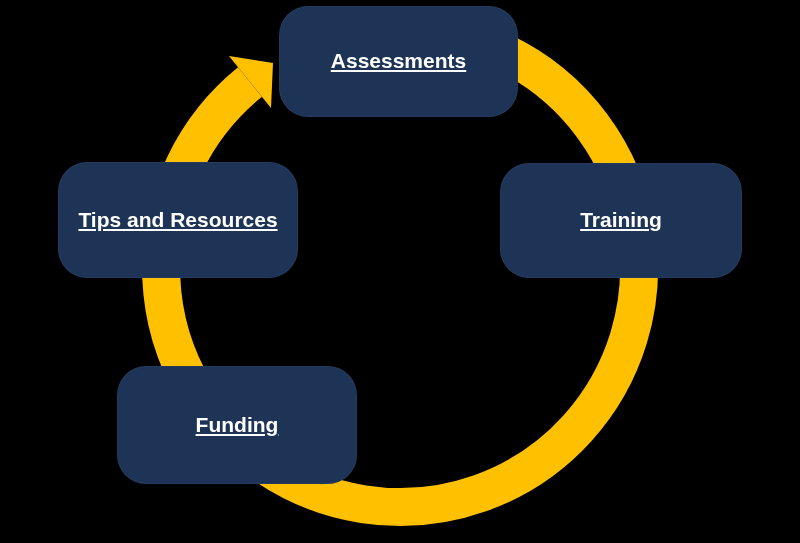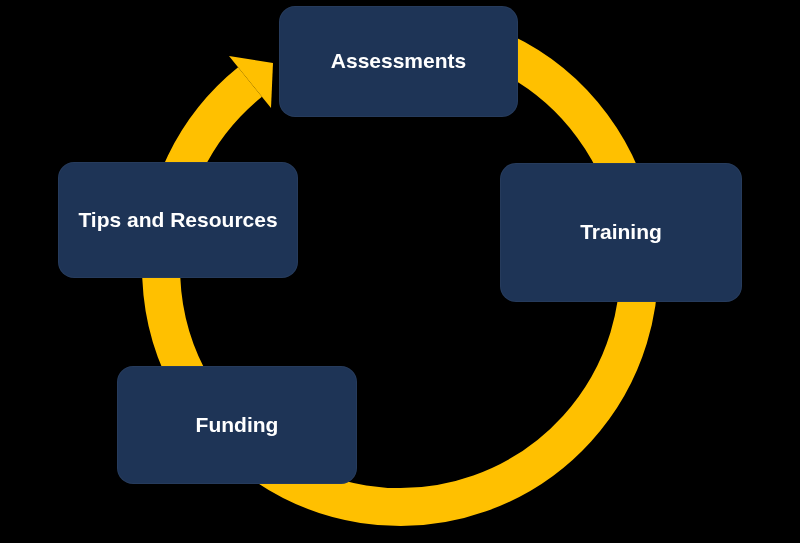--- a/index.html
+++ b/index.html
@@ -30,33 +30,34 @@
     stroke-linecap: butt;
   }
   .arrowhead {
     fill: var(--ring, #ffc000);
     stroke: none;
   }
   .node {
     position: absolute;
     background: var(--node-fill, #1e3456);
     color: var(--node-text, #ffffff);
-    border-radius: 16px;
+    border-radius: 29px;
     display: flex;
     align-items: center;
     justify-content: center;
     text-align: center;
     font-weight: 700;
     font-size: 21px;
     line-height: 1.45;
     box-shadow: inset 0 0 0 1px rgba(255,255,255,0.04);
+    text-decoration: underline;
   }
   .node span { display: block; padding: 0 18px; }
   .node-assessments { left: 279px; top: 6px;   width: 239px; height: 111px; }
-  .node-training    { left: 500px; top: 163px; width: 242px; height: 139px; }
+  .node-training    { left: 500px; top: 163px; width: 242px; height: 115px; }
   .node-equipment   { left: 443px; top: 369px; width: 240px; height: 116px; }
   .node-funding     { left: 117px; top: 366px; width: 240px; height: 118px; }
   .node-tips        { left: 58px;  top: 162px; width: 240px; height: 116px; }
 </style>
 </head>
 <body>
 
 <div class="stage">
 
   <svg class="ring-svg" viewBox="0 0 800 543" aria-hidden="true">

